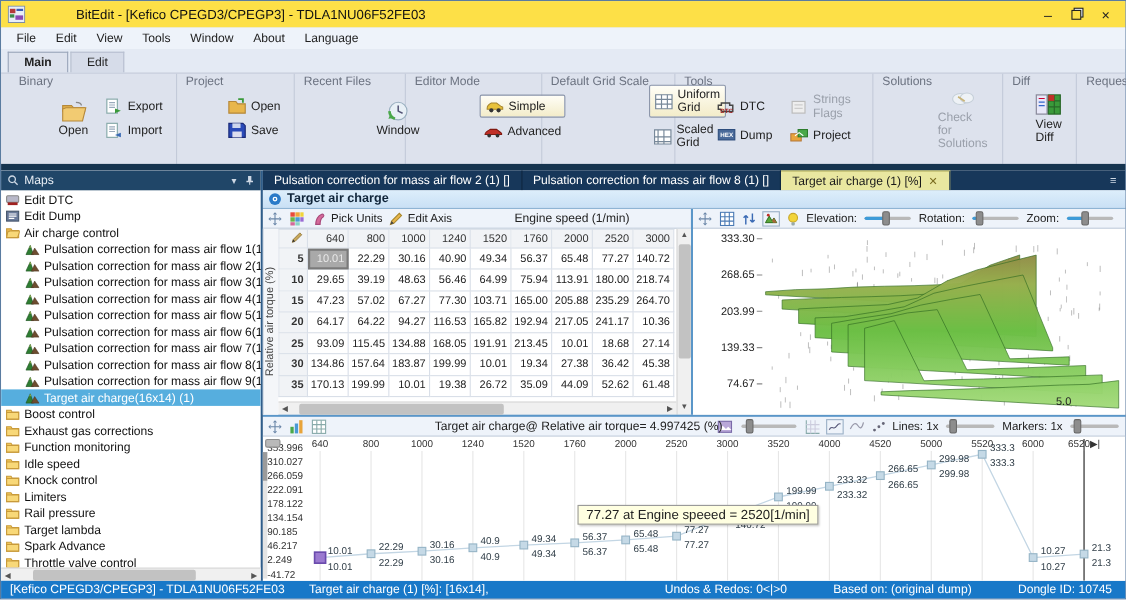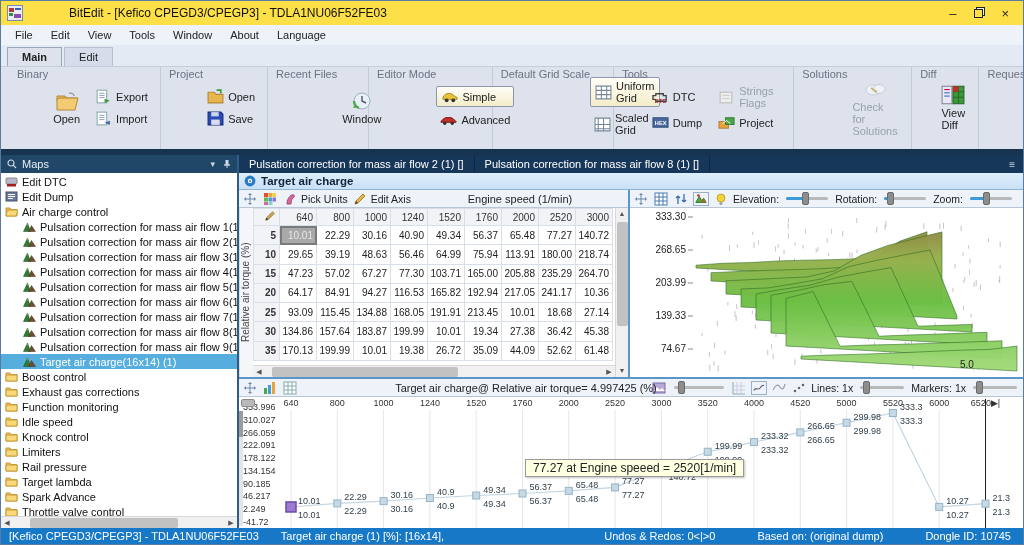--- a/index.html
+++ b/index.html
@@ -562,20 +562,24 @@
       </div>
     </div>
 
     <div class="main">
       <div class="doc-tabstrip">
           <div class="doc-tab">
             <span>Pulsation correction for mass air flow 2 (1) []</span>
           </div>
           <div class="doc-tab">
             <span>Pulsation correction for mass air flow 8 (1) []</span>
+          </div>
+          <div class="doc-tab active">
+            <span>Target air charge (1) [%]</span>
+            <span class="close">✕</span>
           </div>
           <div class="strip-menu">≡</div>
         </div>
 
       <div class="map-titlebar">
         <svg width="12" height="12" viewBox="0 0 12 12">
             <circle cx="6" cy="6" r="5.4" fill="#2a7ac8"></circle>
             <circle cx="6" cy="6" r="2.2" fill="#fff"></circle>
             <circle cx="6" cy="6" r="1" fill="#2a7ac8"></circle>
           </svg>
@@ -669,21 +673,21 @@
                       <td>77.30</td>
                       <td>103.71</td>
                       <td>165.00</td>
                       <td>205.88</td>
                       <td>235.29</td>
                       <td>264.70</td>
                     </tr>
                     <tr>
                       <th class="rowhdr">20</th>
                       <td>64.17</td>
-                      <td>84.91</td>
+                      <td>64.22</td>
                       <td>94.27</td>
                       <td>116.53</td>
                       <td>165.82</td>
                       <td>192.94</td>
                       <td>217.05</td>
                       <td>241.17</td>
                       <td>10.36</td>
                     </tr>
                     <tr>
                       <th class="rowhdr">25</th>

